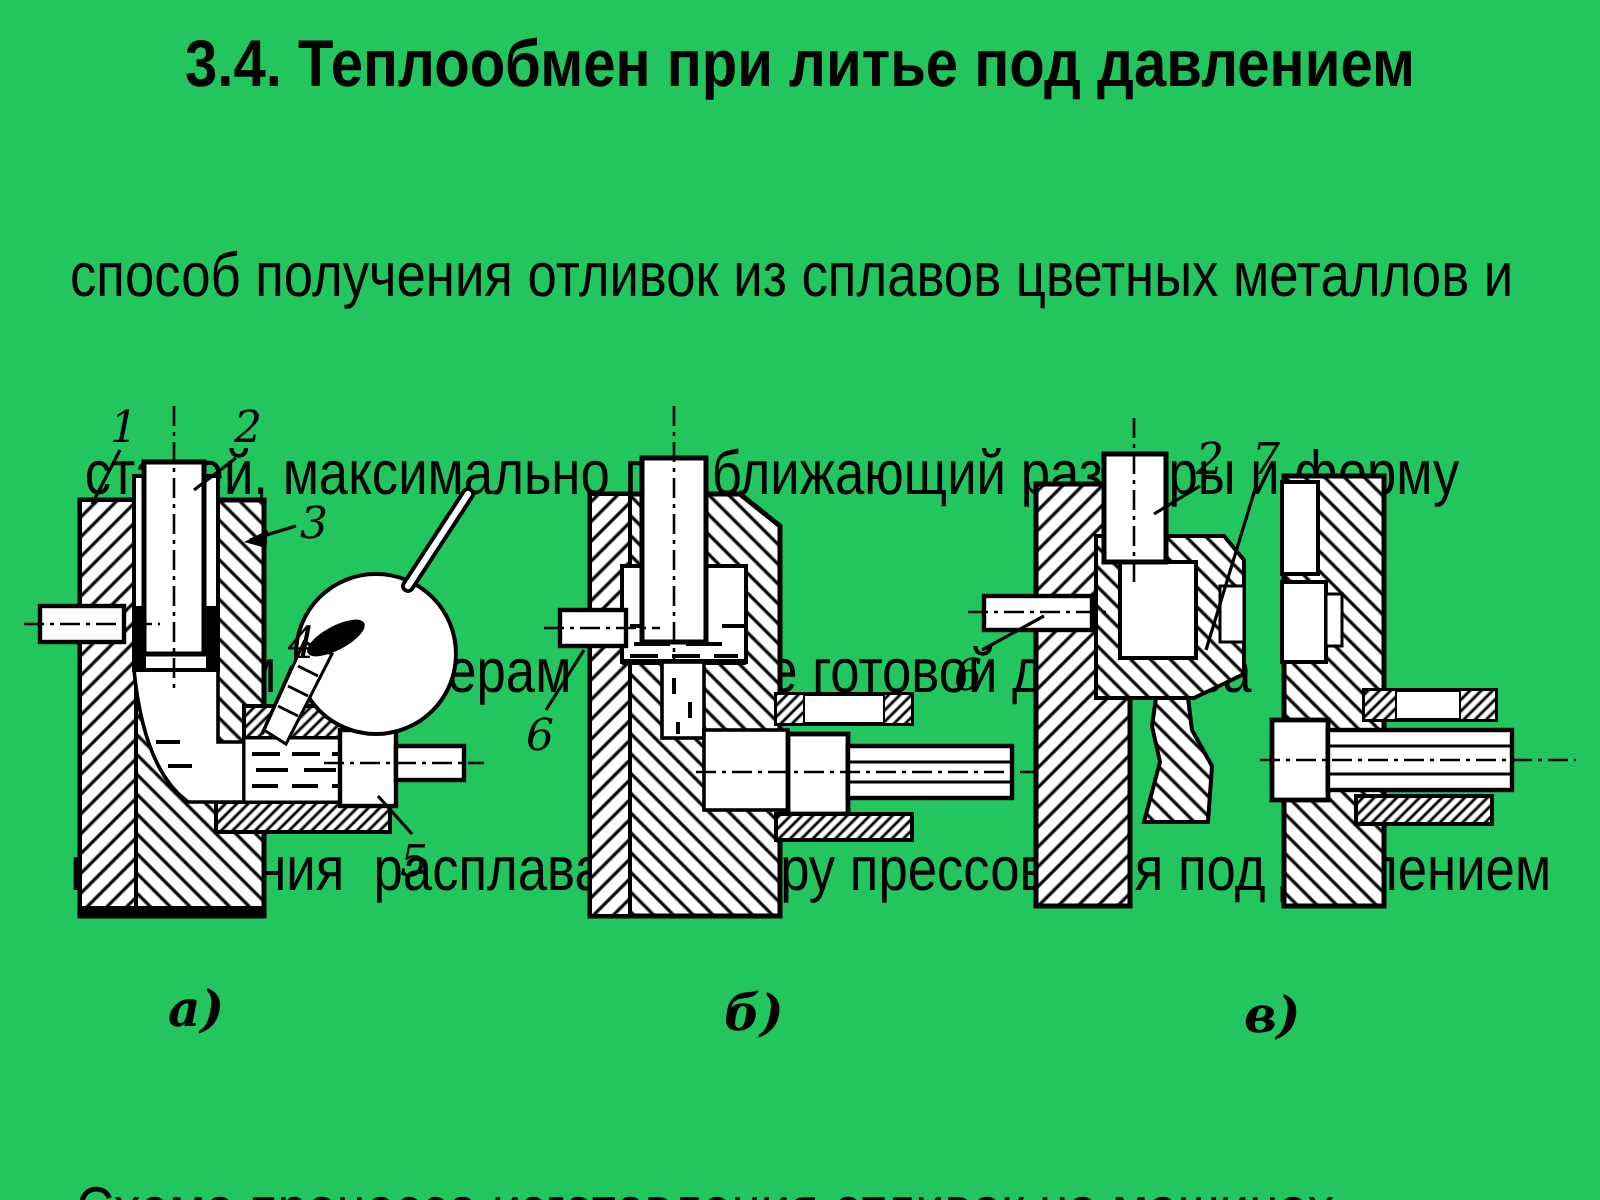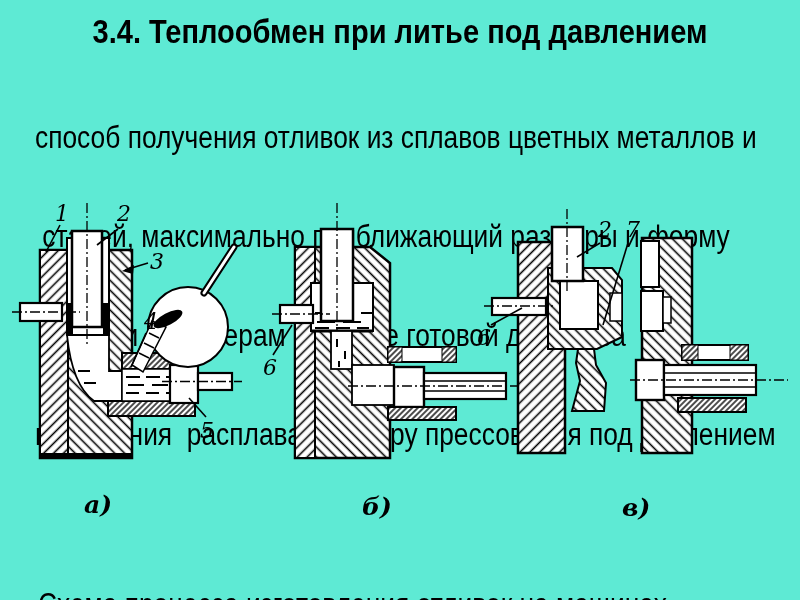--- a/index.html
+++ b/index.html
@@ -1,17 +1,17 @@
 <!DOCTYPE html>
 <html lang="ru"><head>
 <meta charset="utf-8">
 <style>
   html,body{margin:0;padding:0;background:#888;}
   .slide{
-    position:relative;width:800px;height:600px;background:#5eead4;
+    position:relative;width:800px;height:600px;background:#22c55e;
     overflow:hidden;color:#000;font-family:"Liberation Sans",sans-serif;
   }
   .title{
     position:absolute;top:13px;left:0;width:800px;text-align:center;
     font-size:33px;font-weight:bold;transform:scaleX(0.88);white-space:pre;
   }
   .bodytext{
     position:absolute;top:55px;left:35px;font-size:31px;line-height:33px;
     transform:scaleX(0.85);transform-origin:0 0;white-space:pre;
   }

